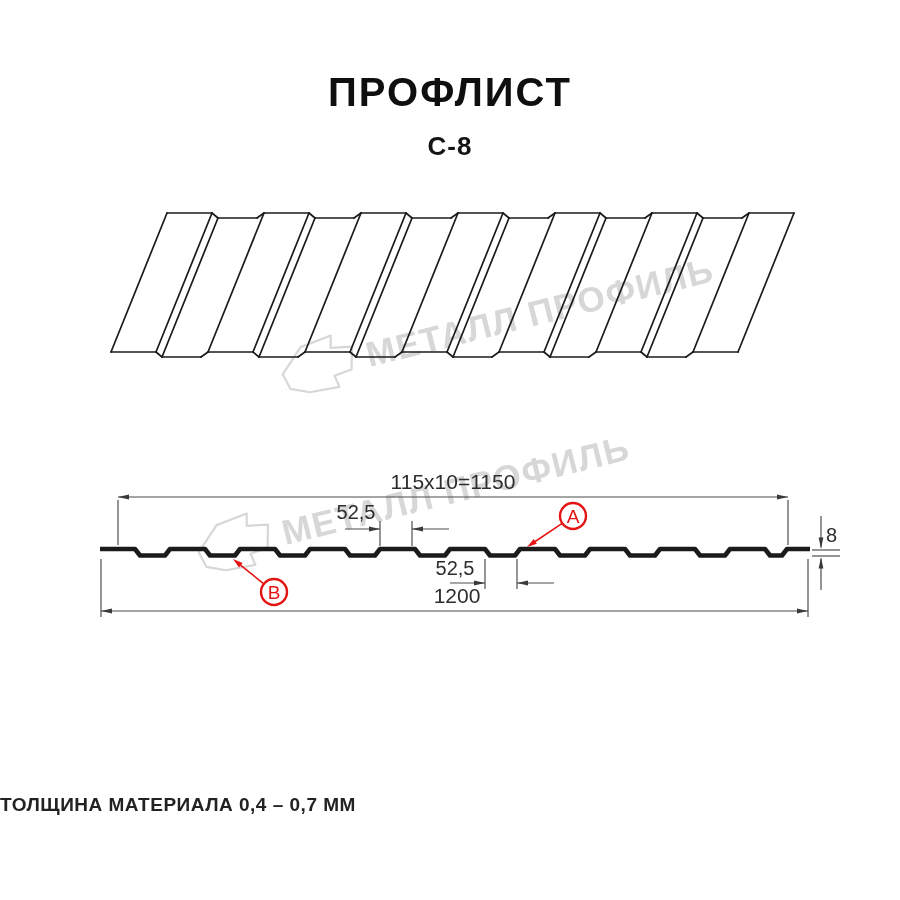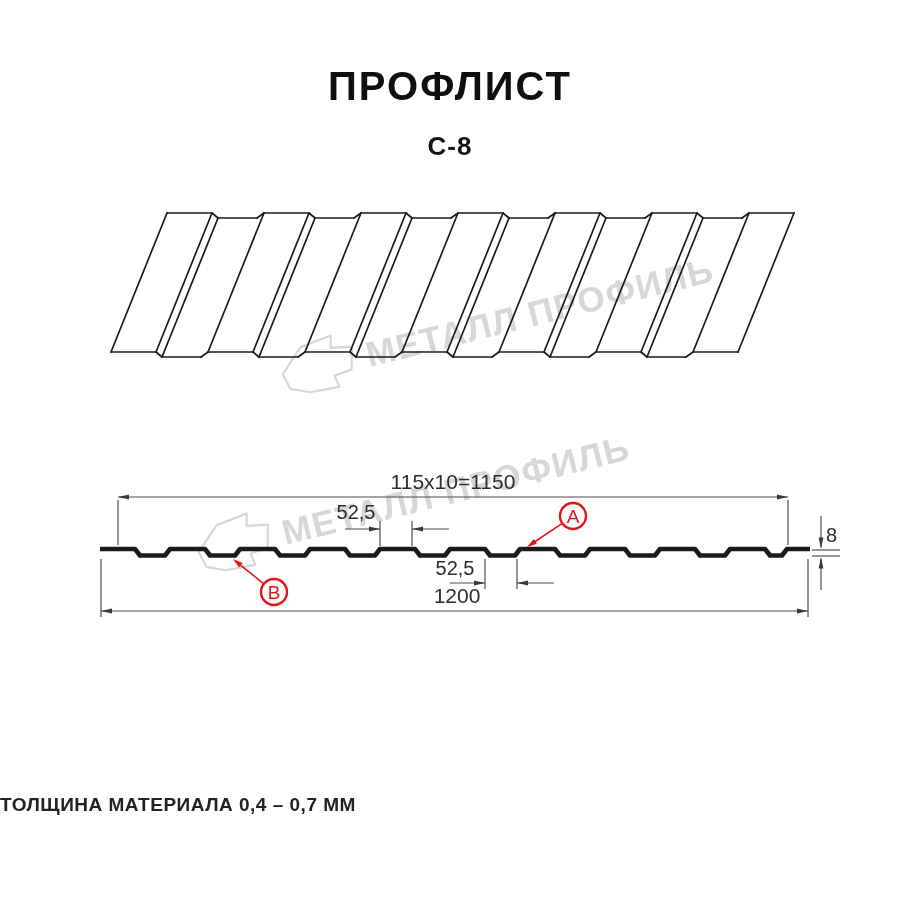--- a/index.html
+++ b/index.html
@@ -1,18 +1,18 @@
 <!DOCTYPE html>
 <html><head>
 <meta charset="utf-8">
 <style>
   html,body{margin:0;padding:0;background:#fff;}
   .canvas{position:relative;width:900px;height:900px;background:#ffffff;overflow:hidden;
           font-family:"Liberation Sans","DejaVu Sans",sans-serif;}
-  .page-title{position:absolute;top:64px;left:0;width:900px;text-align:center;
+  .page-title{position:absolute;top:70px;left:0;width:900px;text-align:center;
       font-size:40px;font-weight:800;letter-spacing:2px;color:#0f0f0f;}
   .page-subtitle{position:absolute;top:131px;left:0;width:900px;text-align:center;
       font-size:26px;font-weight:700;letter-spacing:1px;color:#141414;}
   .page-footer{position:absolute;top:794px;left:0;width:900px;text-align:left;
       font-size:19px;font-weight:600;letter-spacing:0.5px;color:#222;}
   svg{position:absolute;left:0;top:0;font-family:"Liberation Sans","DejaVu Sans",sans-serif;}
 </style>
 </head>
 <body>
 

